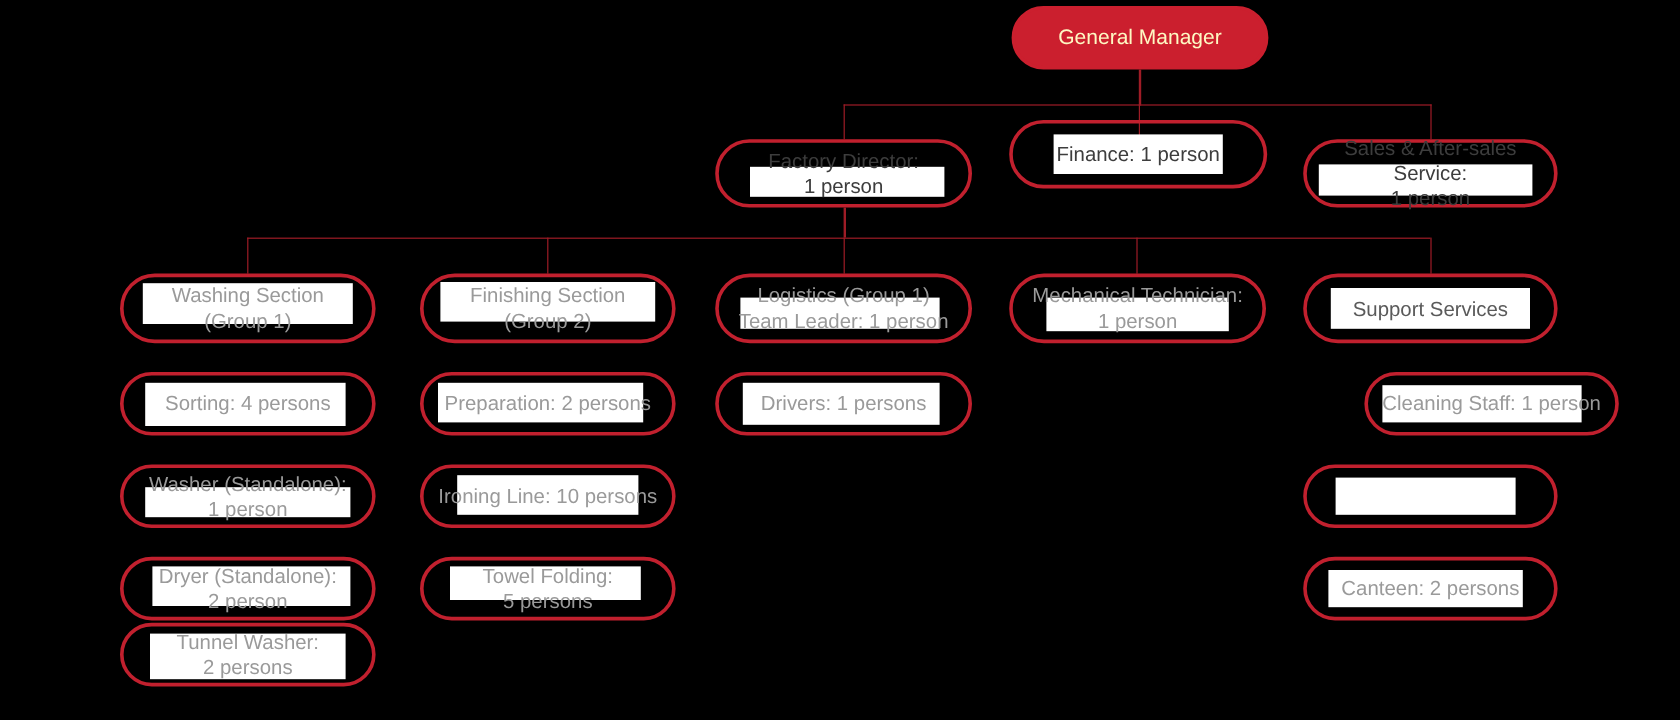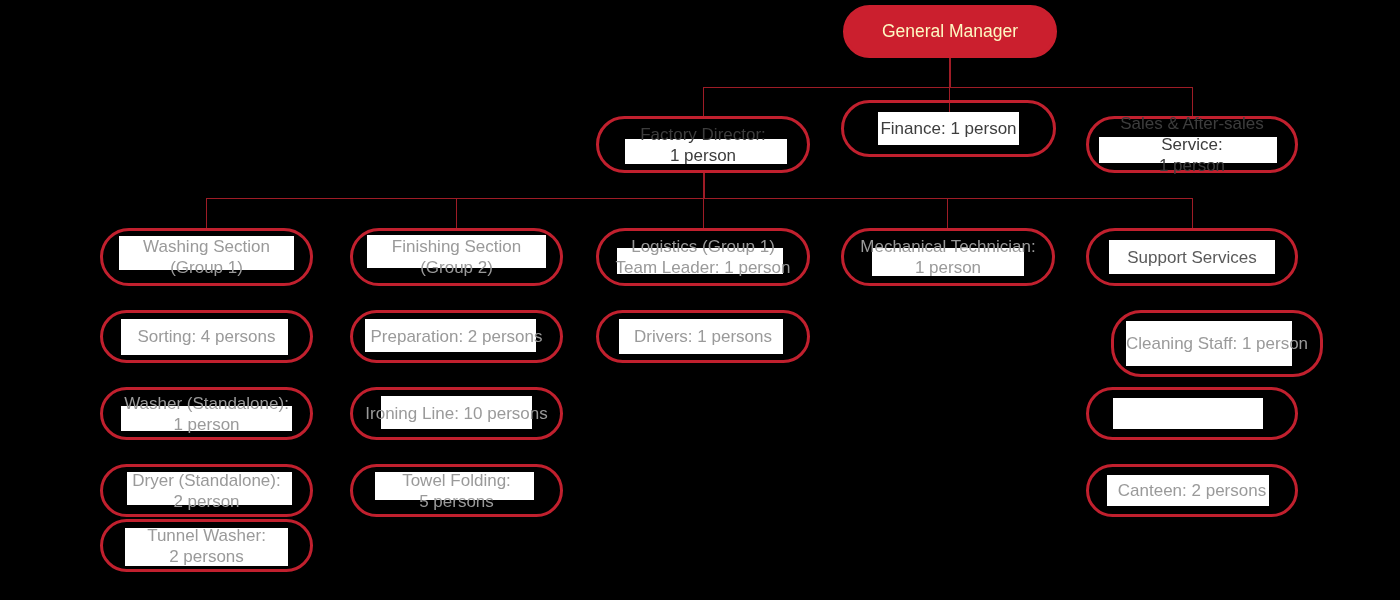--- a/index.html
+++ b/index.html
@@ -136,21 +136,21 @@
     <div class="band" style="left:22px;right:26px;top:5px;bottom:14px;"></div>
     <span class="label t-light">Towel Folding:
 5 persons</span>
   </div>
 
   <div class="pill" style="left:596px;top:310px;width:214px;height:53px;">
     <div class="band" style="left:20px;right:24px;top:6px;bottom:6px;"></div>
     <span class="label t-light">Drivers: 1 persons</span>
   </div>
 
-  <div class="pill" style="left:1111px;top:310px;width:212px;height:67px;">
+  <div class="pill" style="left:1137px;top:310px;width:212px;height:53px;">
     <div class="band" style="left:12px;right:28px;top:8px;bottom:8px;"></div>
     <span class="label t-light">Cleaning Staff: 1 person</span>
   </div>
   <div class="pill" style="left:1086px;top:387px;width:212px;height:53px;">
     <div class="band" style="left:24px;right:32px;top:8px;bottom:8px;"></div>
   </div>
   <div class="pill" style="left:1086px;top:464px;width:212px;height:53px;">
     <div class="band" style="left:18px;right:26px;top:8px;bottom:8px;"></div>
     <span class="label t-light">Canteen: 2 persons</span>
   </div>

